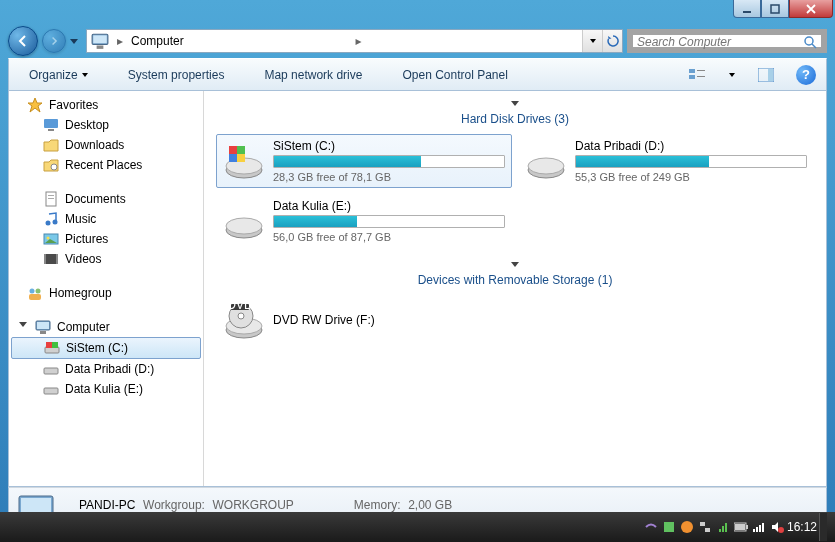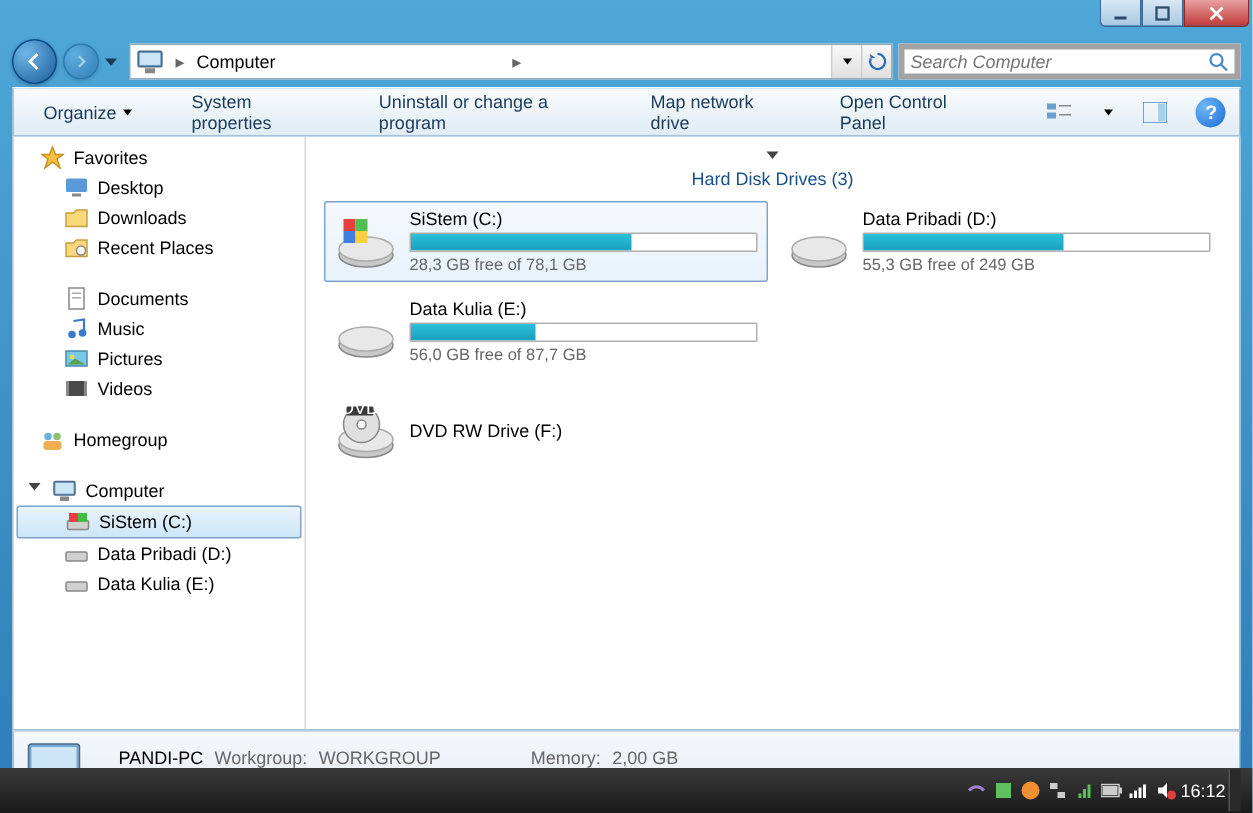--- a/index.html
+++ b/index.html
@@ -14,21 +14,21 @@
 
 
 .navbar { height:34px; margin:0 8px; display:flex; align-items:center; gap:4px; }
 .navbtn { width:30px; height:30px; border-radius:50%; background:radial-gradient(circle at 30% 30%,#6fb8e8,#1a5a9a); border:1px solid #0a4a8a; display:flex; align-items:center; justify-content:center; box-shadow:0 1px 3px rgba(0,0,0,.3); }
 .navbtn.fwd { width:24px; height:24px; opacity:.5; }
 .addrbar { flex:1; height:24px; background:#fff; border:1px solid #8aa8c0; display:flex; align-items:center; }
 .addricon { width:18px; height:18px; margin:0 4px; }
 .addrtext { flex:1; padding:0 4px; }
 .addrsep { color:#666; padding:0 4px; }
 .addrbtn { width:20px; height:22px; border-left:1px solid #ccc; display:flex; align-items:center; justify-content:center; background:linear-gradient(180deg,#f8f8f8,#e0e0e0); }
-.searchbox { width:228px; height:24px; background:#fff; border:4px solid #a3a3a3; display:flex; align-items:center; padding:0 4px; }
+.searchbox { width:200px; height:24px; background:#fff; border:6px solid #a3a3a3; display:flex; align-items:flex-start; padding:0 4px; }
 .searchbox input { border:none; outline:none; flex:1; color:#888; font-style:italic; background:transparent; }
 
 
 .toolbar { height:33px; margin:0 8px; background:linear-gradient(180deg,#f8fbfd,#e0ecf5); border:1px solid #a8c0d8; border-top:1px solid #fff; display:flex; align-items:center; padding:0 8px; gap:16px; }
 .toolbtn { padding:4px 12px; color:#1a3a5a; cursor:default; display:flex; align-items:center; gap:4px; }
 .toolspacer { flex:1; }
 .tooliconbtn { width:24px; height:24px; display:flex; align-items:center; justify-content:center; }
 .helpbtn { width:20px; height:20px; border-radius:50%; background:radial-gradient(circle at 30% 30%,#6fb8f8,#1a6ad8); color:#fff; font-weight:bold; display:flex; align-items:center; justify-content:center; font-size:13px; }
 
 
@@ -135,21 +135,20 @@
       </svg>
   </div>
 </div>
 
 <div class="toolbar">
   <div class="toolbtn">
       <span>Organize</span>
       <div class="tri downblk"></div>
     </div>
   <div class="toolbtn">System properties</div>
-  <div class="toolbtn">Uninstall or change a program</div>
   <div class="toolbtn">Map network drive</div>
   <div class="toolbtn">Open Control Panel</div>
   <div class="toolspacer"></div>
   <div class="tooliconbtn">
       <svg width="18" height="14" viewBox="0 0 18 14">
         <rect x="0" y="1" width="6" height="4" fill="#6aa0d0"></rect>
         <rect x="0" y="7" width="6" height="4" fill="#6aa0d0"></rect>
         <rect x="8" y="2" width="8" height="1" fill="#888"></rect>
         <rect x="8" y="8" width="8" height="1" fill="#888"></rect>
       </svg>
@@ -328,20 +327,24 @@
     <div class="driveinfo">
       <div class="drivename">Data Kulia (E:)</div>
       <div class="drivebar">
               <div class="drivefill" style="width:36%"></div>
             </div>
       <div class="drivefree">56,0 GB free of 87,7 GB</div>
     </div>
         </div>
       </div>
 
+    <div class="secthead">
+      <div class="tri expanded"></div>
+      <span>Devices with Removable Storage (1)</span>
+    </div>
     <div class="drivegrid" id="removablegrid">
         <div class="drive">
     <svg class="driveicon" viewBox="0 0 42 42">
       <ellipse cx="21" cy="30" rx="18" ry="8" fill="#c8c8c8" stroke="#888"></ellipse>
       <ellipse cx="21" cy="26" rx="18" ry="8" fill="#e8e8e8" stroke="#aaa"></ellipse>
       <circle cx="18" cy="16" r="12" fill="#e0e0e0" stroke="#888"></circle>
       <circle cx="18" cy="16" r="3" fill="#fff" stroke="#888"></circle>
       <rect x="8" y="4" width="18" height="6" rx="1" fill="#3a3a3a"></rect>
             <text x="17" y="9" fill="#fff" font-size="5" text-anchor="middle">DVD</text>
     </svg>

